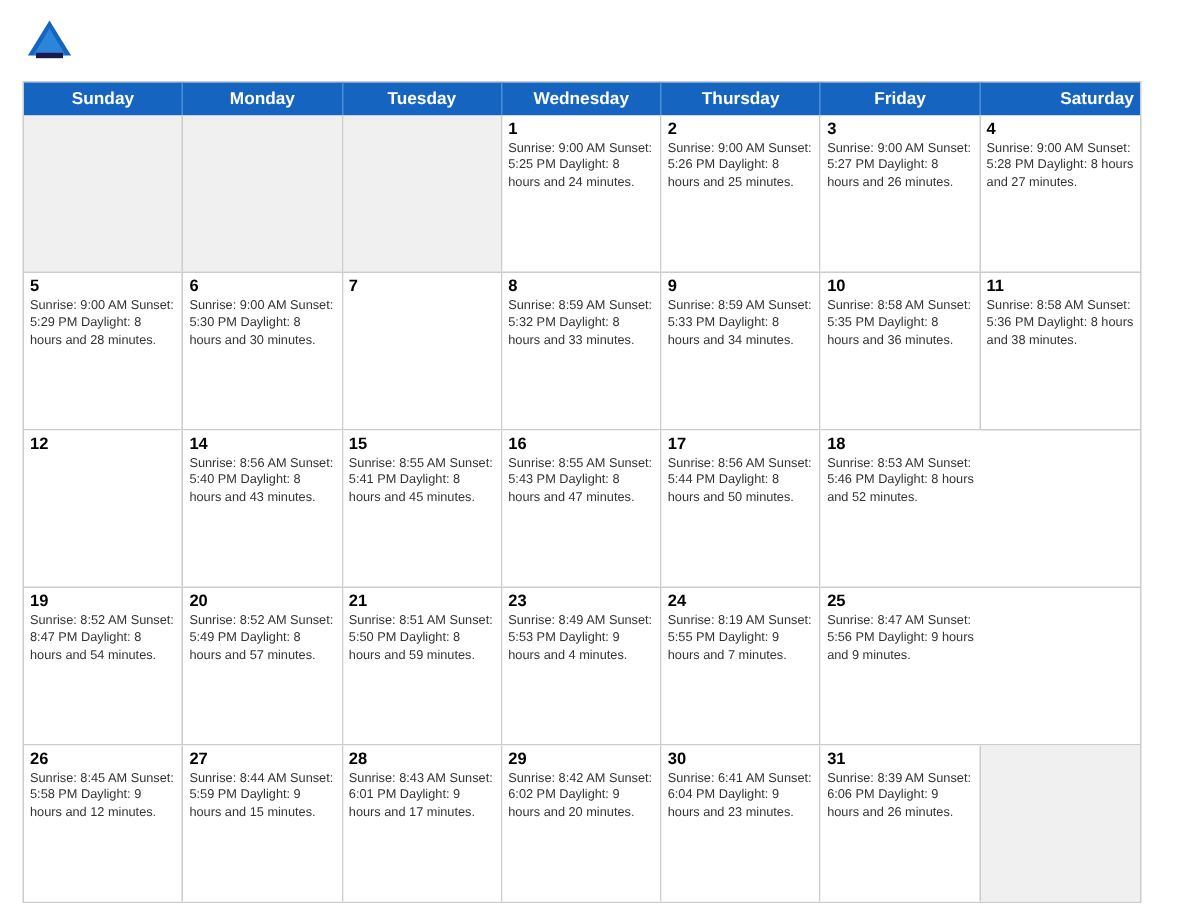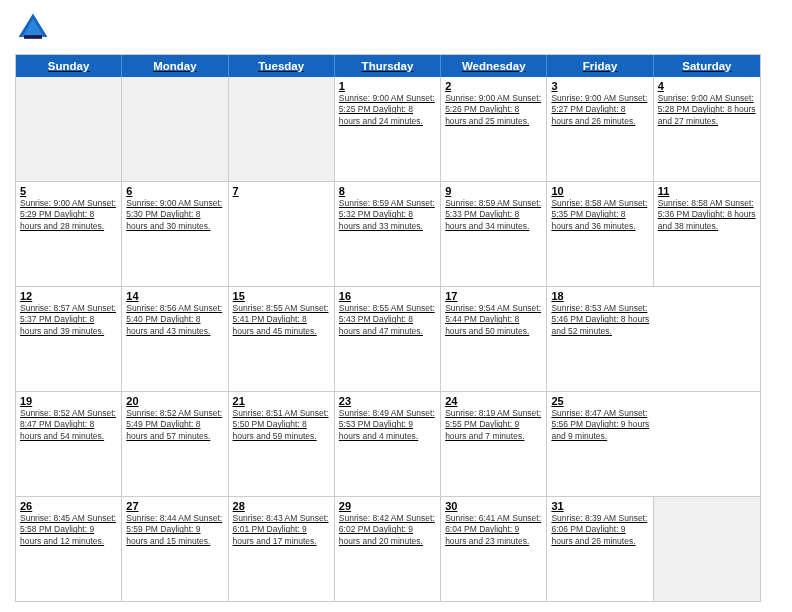--- a/index.html
+++ b/index.html
@@ -10,21 +10,20 @@
       height: 612px;
       overflow: hidden;
     }
     .page {
       width: 776px;
       height: 612px;
       background: #fff;
       display: flex;
       flex-direction: column;
       padding: 10px 15px 10px 15px;
-      text-decoration: underline;
     }
     .header {
       display: flex;
       justify-content: space-between;
       align-items: flex-start;
       margin-bottom: 8px;
     }
     .logo {
       display: flex;
       align-items: center;
@@ -73,21 +72,21 @@
       background: #1565c0;
     }
     .cal-header-cell {
       color: #fff;
       font-size: 11.5px;
       font-weight: bold;
       padding: 5px 4px;
       text-align: center;
       border-right: 1px solid #4a90d9;
     }
-    .cal-header-cell:last-child { border-right: none; }
+    .cal-header-cell:last-child { border-right: none; text-align: right; }
     .cal-body {
       display: flex;
       flex-direction: column;
       flex: 1;
     }
     .cal-row {
       display: grid;
       grid-template-columns: repeat(7, 1fr);
       flex: 1;
       border-top: 1px solid #ccc;
@@ -138,22 +137,22 @@
       <div class="title-month"></div>
       <div class="title-location"></div>
     </div>
   </div>
 
   <div class="calendar">
     <div class="cal-header">
       <div class="cal-header-cell">Sunday</div>
       <div class="cal-header-cell">Monday</div>
       <div class="cal-header-cell">Tuesday</div>
+      <div class="cal-header-cell">Wednesday</div>
       <div class="cal-header-cell">Thursday</div>
-      <div class="cal-header-cell">Wednesday</div>
       <div class="cal-header-cell">Friday</div>
       <div class="cal-header-cell">Saturday</div>
     </div>
     <div class="cal-body" id="cal-body">
     <div class="cal-row">
           <div class="cal-cell empty shaded"></div>
           <div class="cal-cell empty shaded"></div>
           <div class="cal-cell empty shaded"></div>
           <div class="cal-cell">
             <span class="day-number">1</span>
@@ -217,23 +216,20 @@
           <div class="cal-cell">
             <span class="day-number">11</span>
             <div class="day-info">Sunrise: 8:58 AM
 Sunset: 5:36 PM
 Daylight: 8 hours and 38 minutes.</div>
           </div>
         </div>
         <div class="cal-row">
           <div class="cal-cell">
             <span class="day-number">12</span>
-            <div class="day-info">Sunrise: 8:57 AM
-Sunset: 5:37 PM
-Daylight: 8 hours and 39 minutes.</div>
           </div>
           <div class="cal-cell">
             <span class="day-number">14</span>
             <div class="day-info">Sunrise: 8:56 AM
 Sunset: 5:40 PM
 Daylight: 8 hours and 43 minutes.</div>
           </div>
           <div class="cal-cell">
             <span class="day-number">15</span>
             <div class="day-info">Sunrise: 8:55 AM
@@ -241,21 +237,21 @@
 Daylight: 8 hours and 45 minutes.</div>
           </div>
           <div class="cal-cell">
             <span class="day-number">16</span>
             <div class="day-info">Sunrise: 8:55 AM
 Sunset: 5:43 PM
 Daylight: 8 hours and 47 minutes.</div>
           </div>
           <div class="cal-cell">
             <span class="day-number">17</span>
-            <div class="day-info">Sunrise: 9:54 AM
+            <div class="day-info">Sunrise: 8:56 AM
 Sunset: 5:44 PM
 Daylight: 8 hours and 50 minutes.</div>
           </div>
           <div class="cal-cell">
             <span class="day-number">18</span>
             <div class="day-info">Sunrise: 8:53 AM
 Sunset: 5:46 PM
 Daylight: 8 hours and 52 minutes.</div>
           </div>
         </div>

